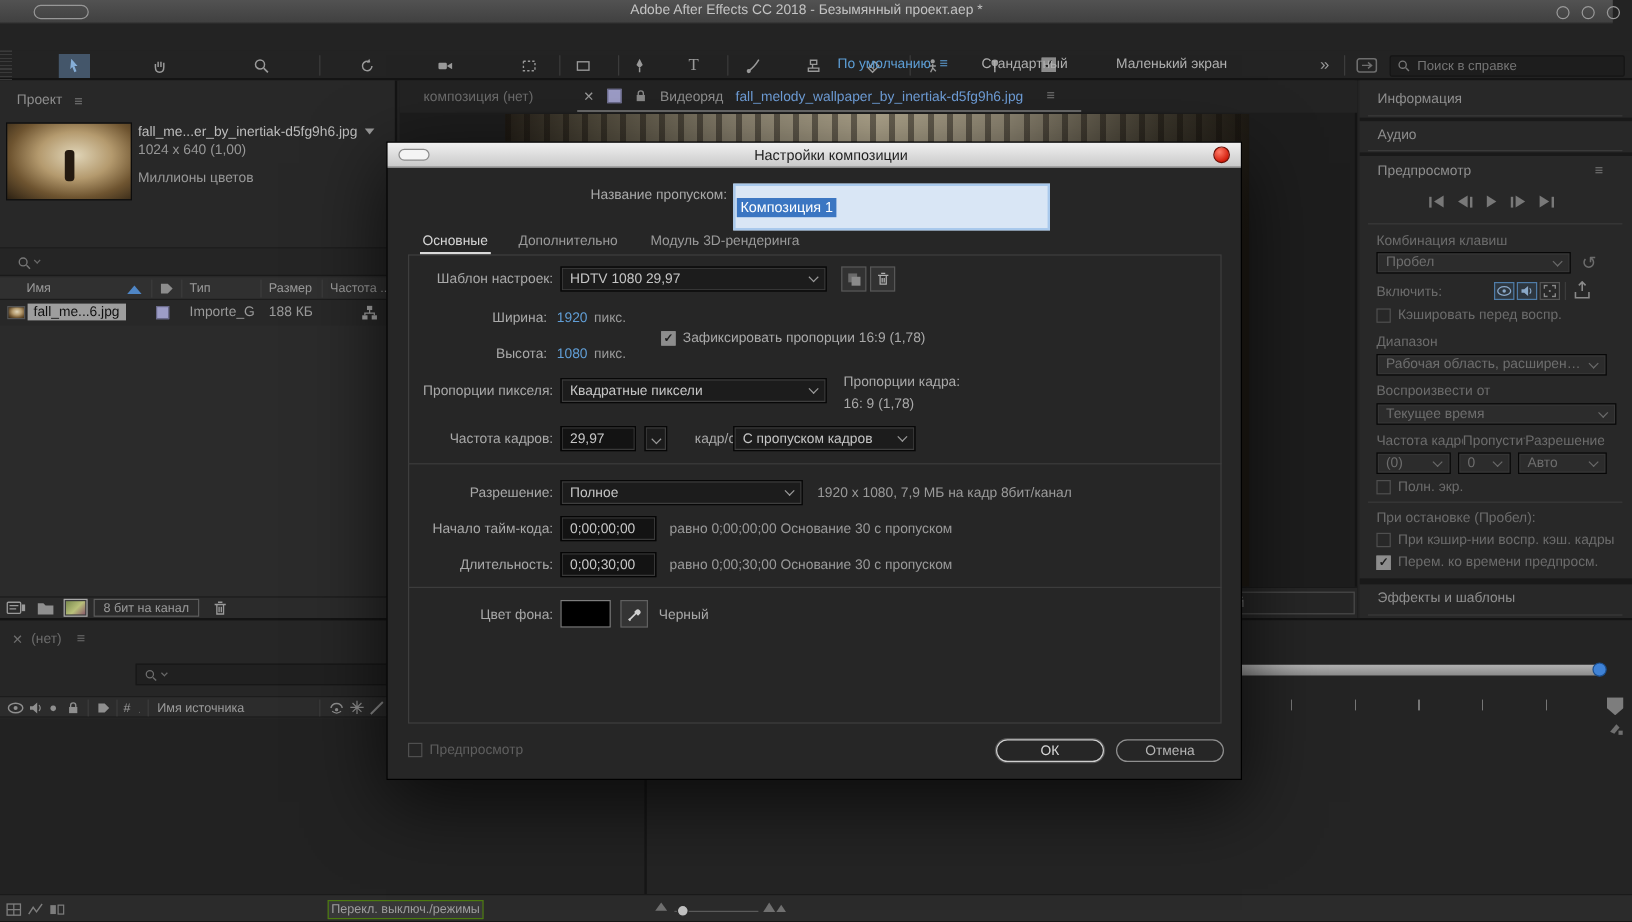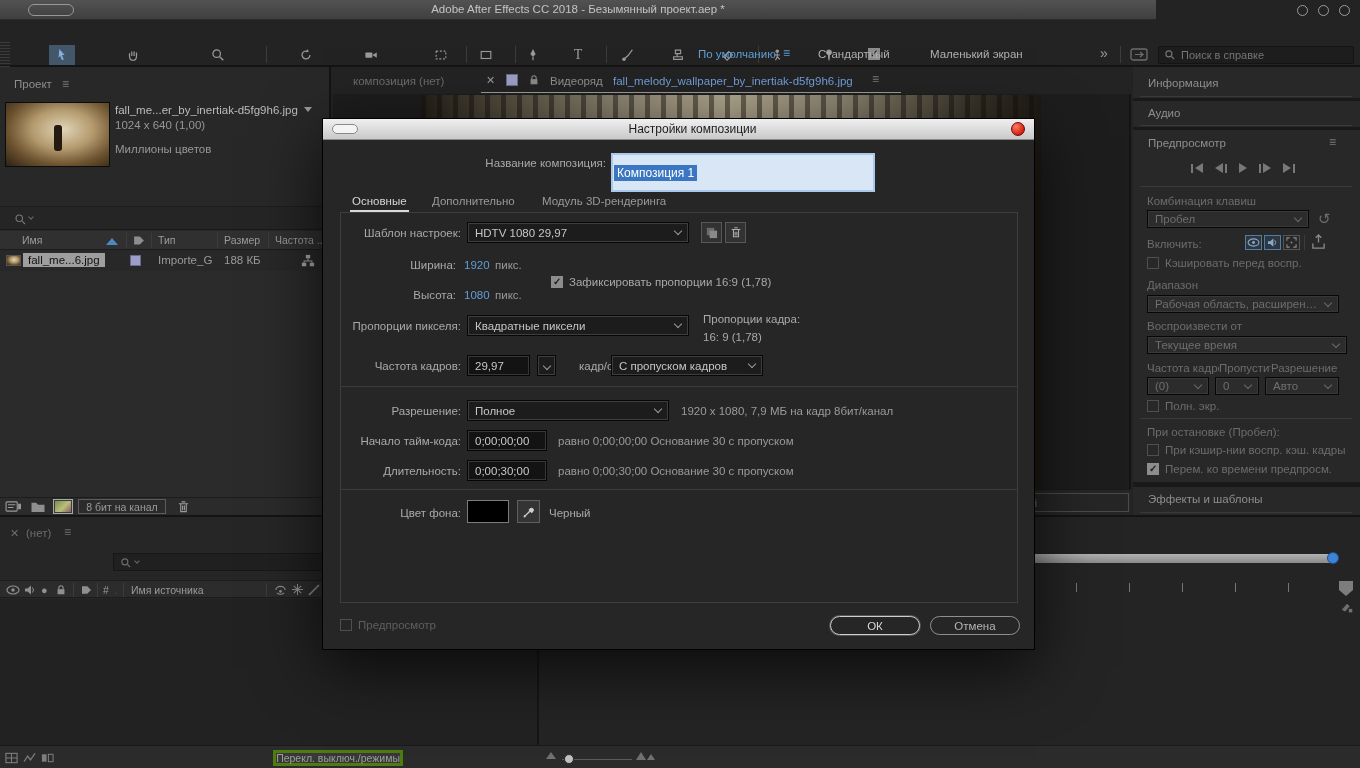--- a/index.html
+++ b/index.html
@@ -41,21 +41,21 @@
       repeating-linear-gradient(90deg, rgba(18,14,10,.45) 0 5px, rgba(0,0,0,0) 5px 16px),
       linear-gradient(90deg,#241f18 0%, #4e483a 12%, #8c8471 32%, #b0a68d 50%, #8c8471 68%, #3c372c 88%, #1d1913 100%); }
   .forest-thumb { background:
       radial-gradient(ellipse at 55% 42%, #e0d5b8 0%, #b49a6e 38%, #6e5430 68%, #2c2113 100%); }
 </style>
 </head>
 <body>
 
 <div id="app">
 
-  <div class="abs" style="left:0;top:0;width:1156px;height:20px;background:linear-gradient(#525252,#404040);border-bottom:1px solid #2a2a2a;">
+  <div class="abs" style="left:0;top:0;width:1344px;height:20px;background:linear-gradient(#525252,#404040);border-bottom:1px solid #2a2a2a;">
     <div class="abs" style="left:28px;top:4px;width:46px;height:12px;border:1px solid #979797;border-radius:7px;"></div>
     <div class="abs" style="left:0;right:0;top:3px;text-align:center;font-size:11.5px;color:#c3c3c3;">Adobe After Effects CC 2018 - Безымянный проект.aep *</div>
     <div class="abs" style="left:1297px;top:5px;width:11px;height:11px;border:1px solid #9a9a9a;border-radius:50%;"></div>
     <div class="abs" style="left:1318px;top:5px;width:11px;height:11px;border:1px solid #9a9a9a;border-radius:50%;"></div>
     <div class="abs" style="left:1339px;top:5px;width:11px;height:11px;border:1px solid #9a9a9a;border-radius:50%;"></div>
   </div>
 
 
   <div class="abs" style="left:0;top:42px;width:1360px;height:25px;background:#232323;border-bottom:2px solid #141414;">
     <div class="abs" style="left:0;top:0;width:10px;height:25px;background:repeating-linear-gradient(#3a3a3a 0 1px, transparent 1px 3px);"></div>
@@ -433,21 +433,21 @@
           <rect x="1" y="1" width="12" height="10" stroke="#7d7d7d" stroke-width="1.2" fill="none"></rect>
           <path d="M1 6 H13 M7 1 V11" stroke="#7d7d7d" stroke-width="1.1"></path>
         </svg>
       <svg class="abs" style="left:23px;top:6px;" width="13" height="12" viewBox="0 0 14 12">
           <path d="M1 10 L5 4 L8 8 L13 1" stroke="#7d7d7d" stroke-width="1.3" fill="none"></path>
         </svg>
       <svg class="abs" style="left:41px;top:6px;" width="13" height="12" viewBox="0 0 14 12">
           <rect x="1" y="2" width="5" height="8" fill="#7d7d7d"></rect>
           <rect x="8" y="2" width="5" height="8" stroke="#7d7d7d" stroke-width="1.1" fill="none"></rect>
         </svg>
-      <div class="abs" style="left:273px;top:4px;width:130px;height:16px;background:#383838;border:3px solid #4d7c0f;display:flex;align-items:center;justify-content:flex-end;">
+      <div class="abs" style="left:273px;top:4px;width:130px;height:16px;background:#383838;border:1px solid #4d7c0f;display:flex;align-items:center;justify-content:center;">
         <span class="txt sm" style="color:#9e9e9e;">Перекл. выключ./режимы</span>
       </div>
       <span class="abs" style="left:546px;top:6px;width:0;height:0;border:5px solid transparent;border-bottom:7px solid #707070;border-top:none;"></span>
       <div class="abs" style="left:562px;top:13px;width:70px;height:1px;background:#5a5a5a;">
         <div class="abs" style="left:2px;top:-5px;width:10px;height:10px;border-radius:50%;background:#c0c0c0;border:1px solid #2a2a2a;"></div>
       </div>
       <span class="abs row" style="left:636px;top:6px;gap:1px;">
         <span style="width:0;height:0;border:5px solid transparent;border-bottom:8px solid #707070;border-top:none;"></span>
         <span style="width:0;height:0;border:4px solid transparent;border-bottom:6px solid #707070;border-top:none;margin-top:2px;"></span>
       </span>
@@ -479,21 +479,21 @@
   </div>
 
   <div class="abs" style="left:322px;top:118px;width:713px;height:532px;background:#262626;border:1px solid #000;box-shadow:0 18px 60px rgba(0,0,0,.7);">
 
     <div class="abs" style="left:0;top:0;width:711px;height:21px;background:linear-gradient(#f0f0f0,#c9c9c9);border-bottom:1px solid #8a8a8a;">
       <div class="abs" style="left:9px;top:5px;width:26px;height:10px;border:1px solid #8a8a8a;border-radius:6px;background:#f4f4f4;"></div>
       <div class="abs" style="left:0;right:0;top:3px;text-align:center;font-size:12px;color:#1d1d1d;margin-left:28px;">Настройки композиции</div>
       <div class="abs" style="left:688px;top:3px;width:14px;height:14px;border-radius:50%;background:radial-gradient(circle at 35% 30%, #ff7a66, #d41f0e 70%, #8a1005);border:1px solid #6e0d04;"></div>
     </div>
 
-    <div class="lbl" style="left:100px;top:38px;width:183px;">Название композиция:</div>
+    <div class="lbl" style="left:100px;top:38px;width:183px;">Название пропуском:</div>
     <div class="abs" style="left:288px;top:34px;width:264px;height:39px;background:#d9e6f5;border:2px solid #a9c9ec;display:flex;align-items:center;padding-left:1px;">
       <span style="background:#3b76c2;color:#fff;font-size:12px;padding:1px 3px;white-space:nowrap;">Композиция 1</span>
     </div>
 
     <span class="abs txt bright" style="left:29px;top:76px;color:#d6d6d6;">Основные</span>
     <span class="abs txt" style="left:109px;top:76px;color:#9a9a9a;">Дополнительно</span>
     <span class="abs txt" style="left:219px;top:76px;color:#9a9a9a;">Модуль 3D-рендеринга</span>
     <div class="abs" style="left:27px;top:91px;width:59px;height:2px;background:#d9d9d9;"></div>
 
     <div class="abs" style="left:17px;top:93px;width:678px;height:391px;border:1px solid #3e3e3e;"></div>

